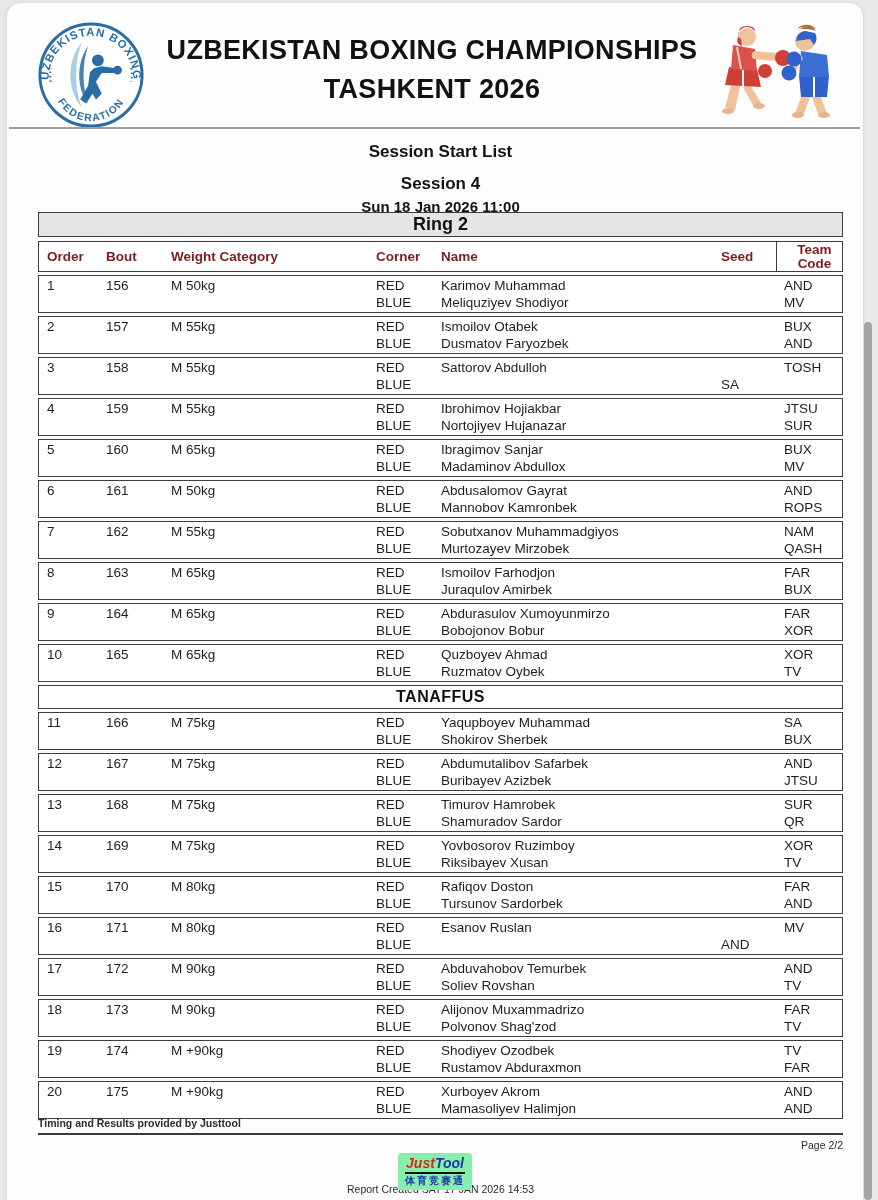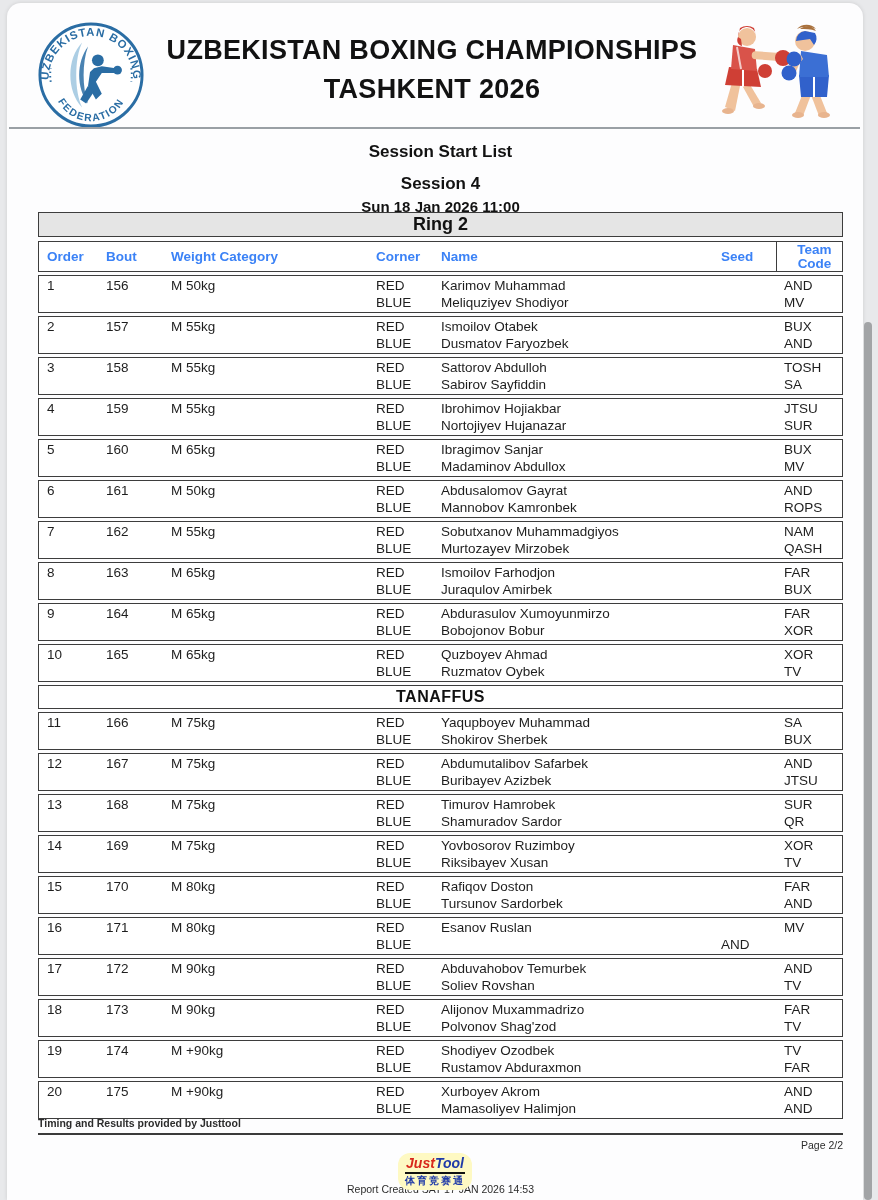--- a/index.html
+++ b/index.html
@@ -40,21 +40,21 @@
   
   .table{position:absolute;left:31px;top:209px;width:805px;}
   .ring-row{
     height:25px;border:1px solid var(--border);background:#e5e5e5;
     display:flex;align-items:center;justify-content:center;
     font-size:18px;font-weight:bold;color:#111;margin-bottom:4px;
   }
   .grid7{display:grid;grid-template-columns:59px 65px 205px 65px 280px 63px 1fr;}
   .header-row{
     height:31px;border:1px solid var(--border);background:#fff;margin-bottom:3px;
-    font-size:13.5px;font-weight:bold;color:#3b82f6;
+    font-size:13.5px;font-weight:bold;color:#7f1d1d;
   }
   .header-row .hc{display:flex;align-items:center;padding-left:8px;}
   .header-row .hc.team{
     flex-direction:column;justify-content:center;align-items:center;
     border-left:1px solid var(--border);padding-left:10px;line-height:14px;
   }
   .bout-row{
     grid-template-rows:1fr 1fr;height:38px;border:1px solid var(--border);
     background:#fff;margin-bottom:3px;padding:1px 0;
   }
@@ -67,21 +67,21 @@
     display:flex;align-items:center;justify-content:center;
     font-size:16px;font-weight:bold;letter-spacing:.5px;color:#111;
   }
   
   .footer-timing{position:absolute;left:31px;top:1114px;width:805px;font-size:10.5px;color:#2c2c2c;font-weight:bold;}
   .footer-rule{position:absolute;left:31px;top:1130px;width:805px;height:2px;background:#3a3a3a;}
   .footer-report{position:absolute;left:31px;top:1180px;width:805px;text-align:center;font-size:10.5px;color:#2c2c2c;}
   .footer-page{position:absolute;right:20px;top:1136px;font-size:10.5px;color:#2c2c2c;}
   .jt-logo{
     position:absolute;left:50%;transform:translateX(-50%);top:1150px;
-    background:#fef9c3;padding:2px 7px 3px 7px;border-radius:12px;text-align:center;
+    background:#86efac;padding:2px 7px 3px 7px;border-radius:4px;text-align:center;
   }
   .jt-brand{font-size:14px;font-weight:bold;font-style:italic;line-height:16px;
     border-bottom:2px solid #111;padding:0 1px 1px 1px;}
   .jt-brand .p1{color:#d8281c;}
   .jt-brand .p2{color:#1f3aa8;}
   .jt-sub{font-size:10px;font-weight:bold;color:#1f3aa8;letter-spacing:2px;margin-top:1px;line-height:12px;}
 </style>
 </head>
 <body>
 
@@ -216,21 +216,20 @@
             <div class="c">158</div>
             <div class="c">M 55kg</div>
             <div class="c">RED</div>
             <div class="c">Sattorov Abdulloh</div>
             <div class="c"></div>
             <div class="c">TOSH</div>
             <div class="c"></div>
             <div class="c"></div>
             <div class="c"></div>
             <div class="c">BLUE</div>
-            <div class="c">Sabirov Sayfiddin</div>
             <div class="c"></div>
             <div class="c">SA</div>
           </div>
           <div class="bout-row grid7">
             <div class="c">4</div>
             <div class="c">159</div>
             <div class="c">M 55kg</div>
             <div class="c">RED</div>
             <div class="c">Ibrohimov Hojiakbar</div>
             <div class="c"></div>

